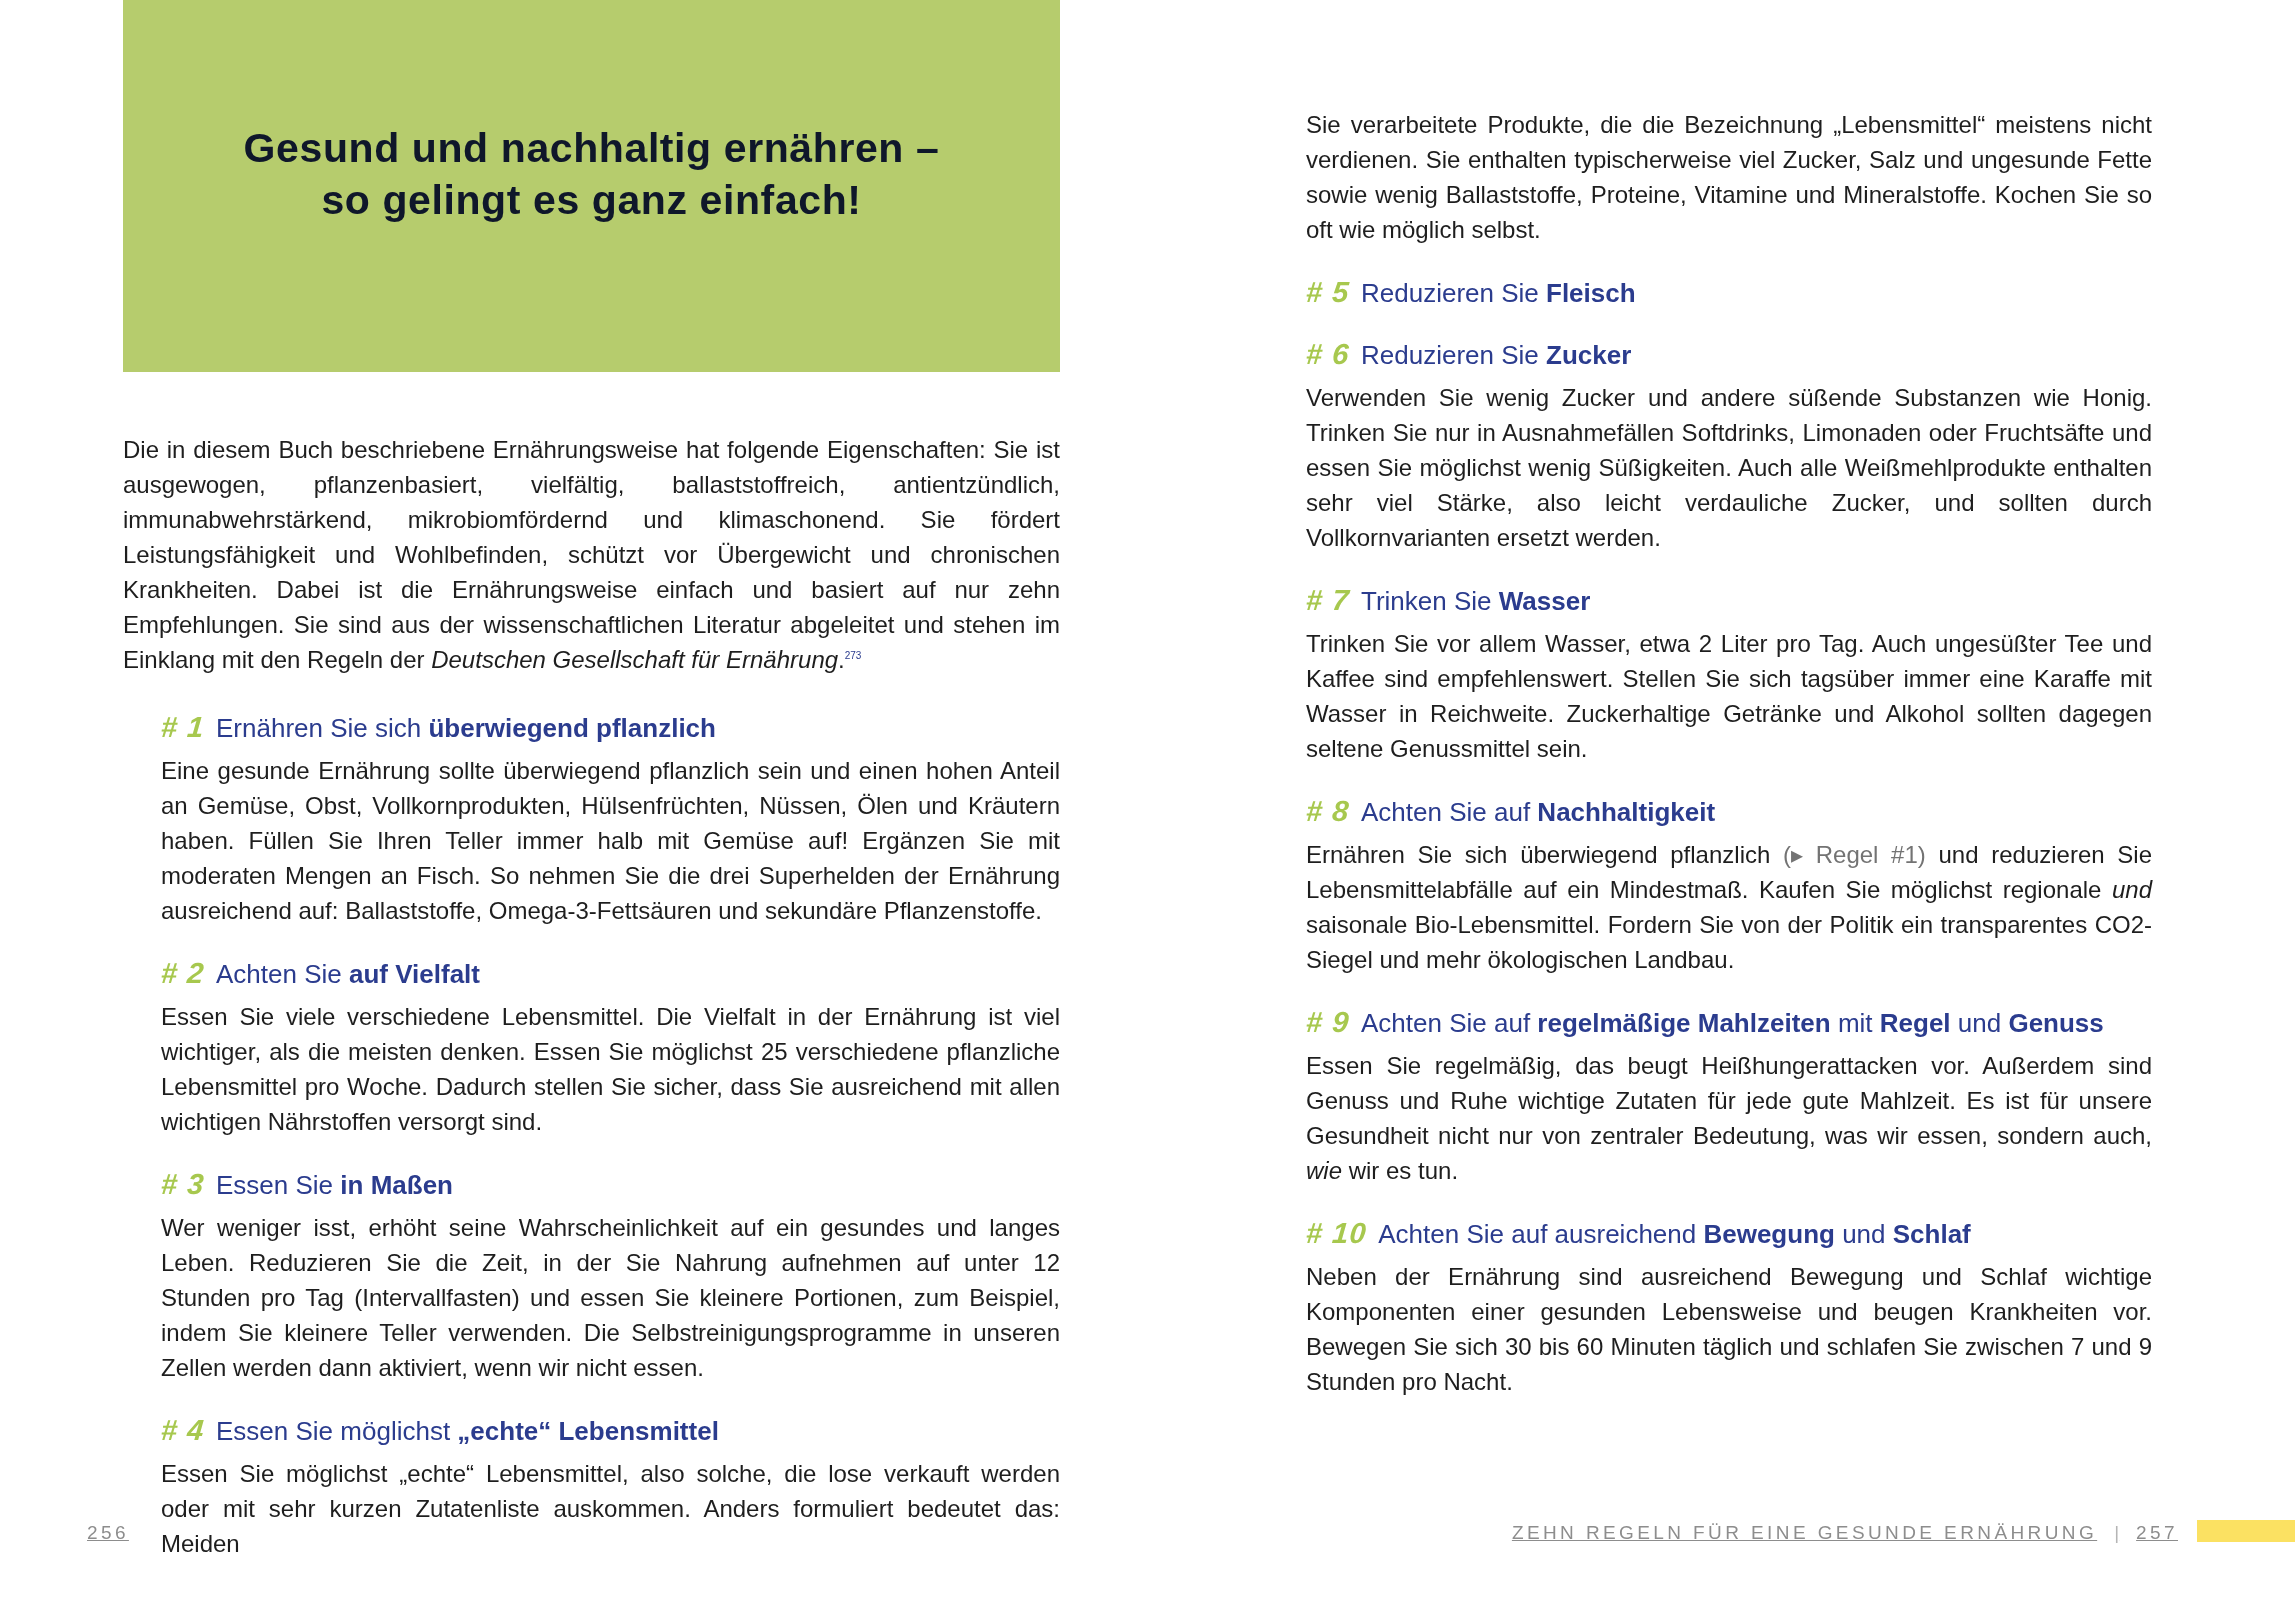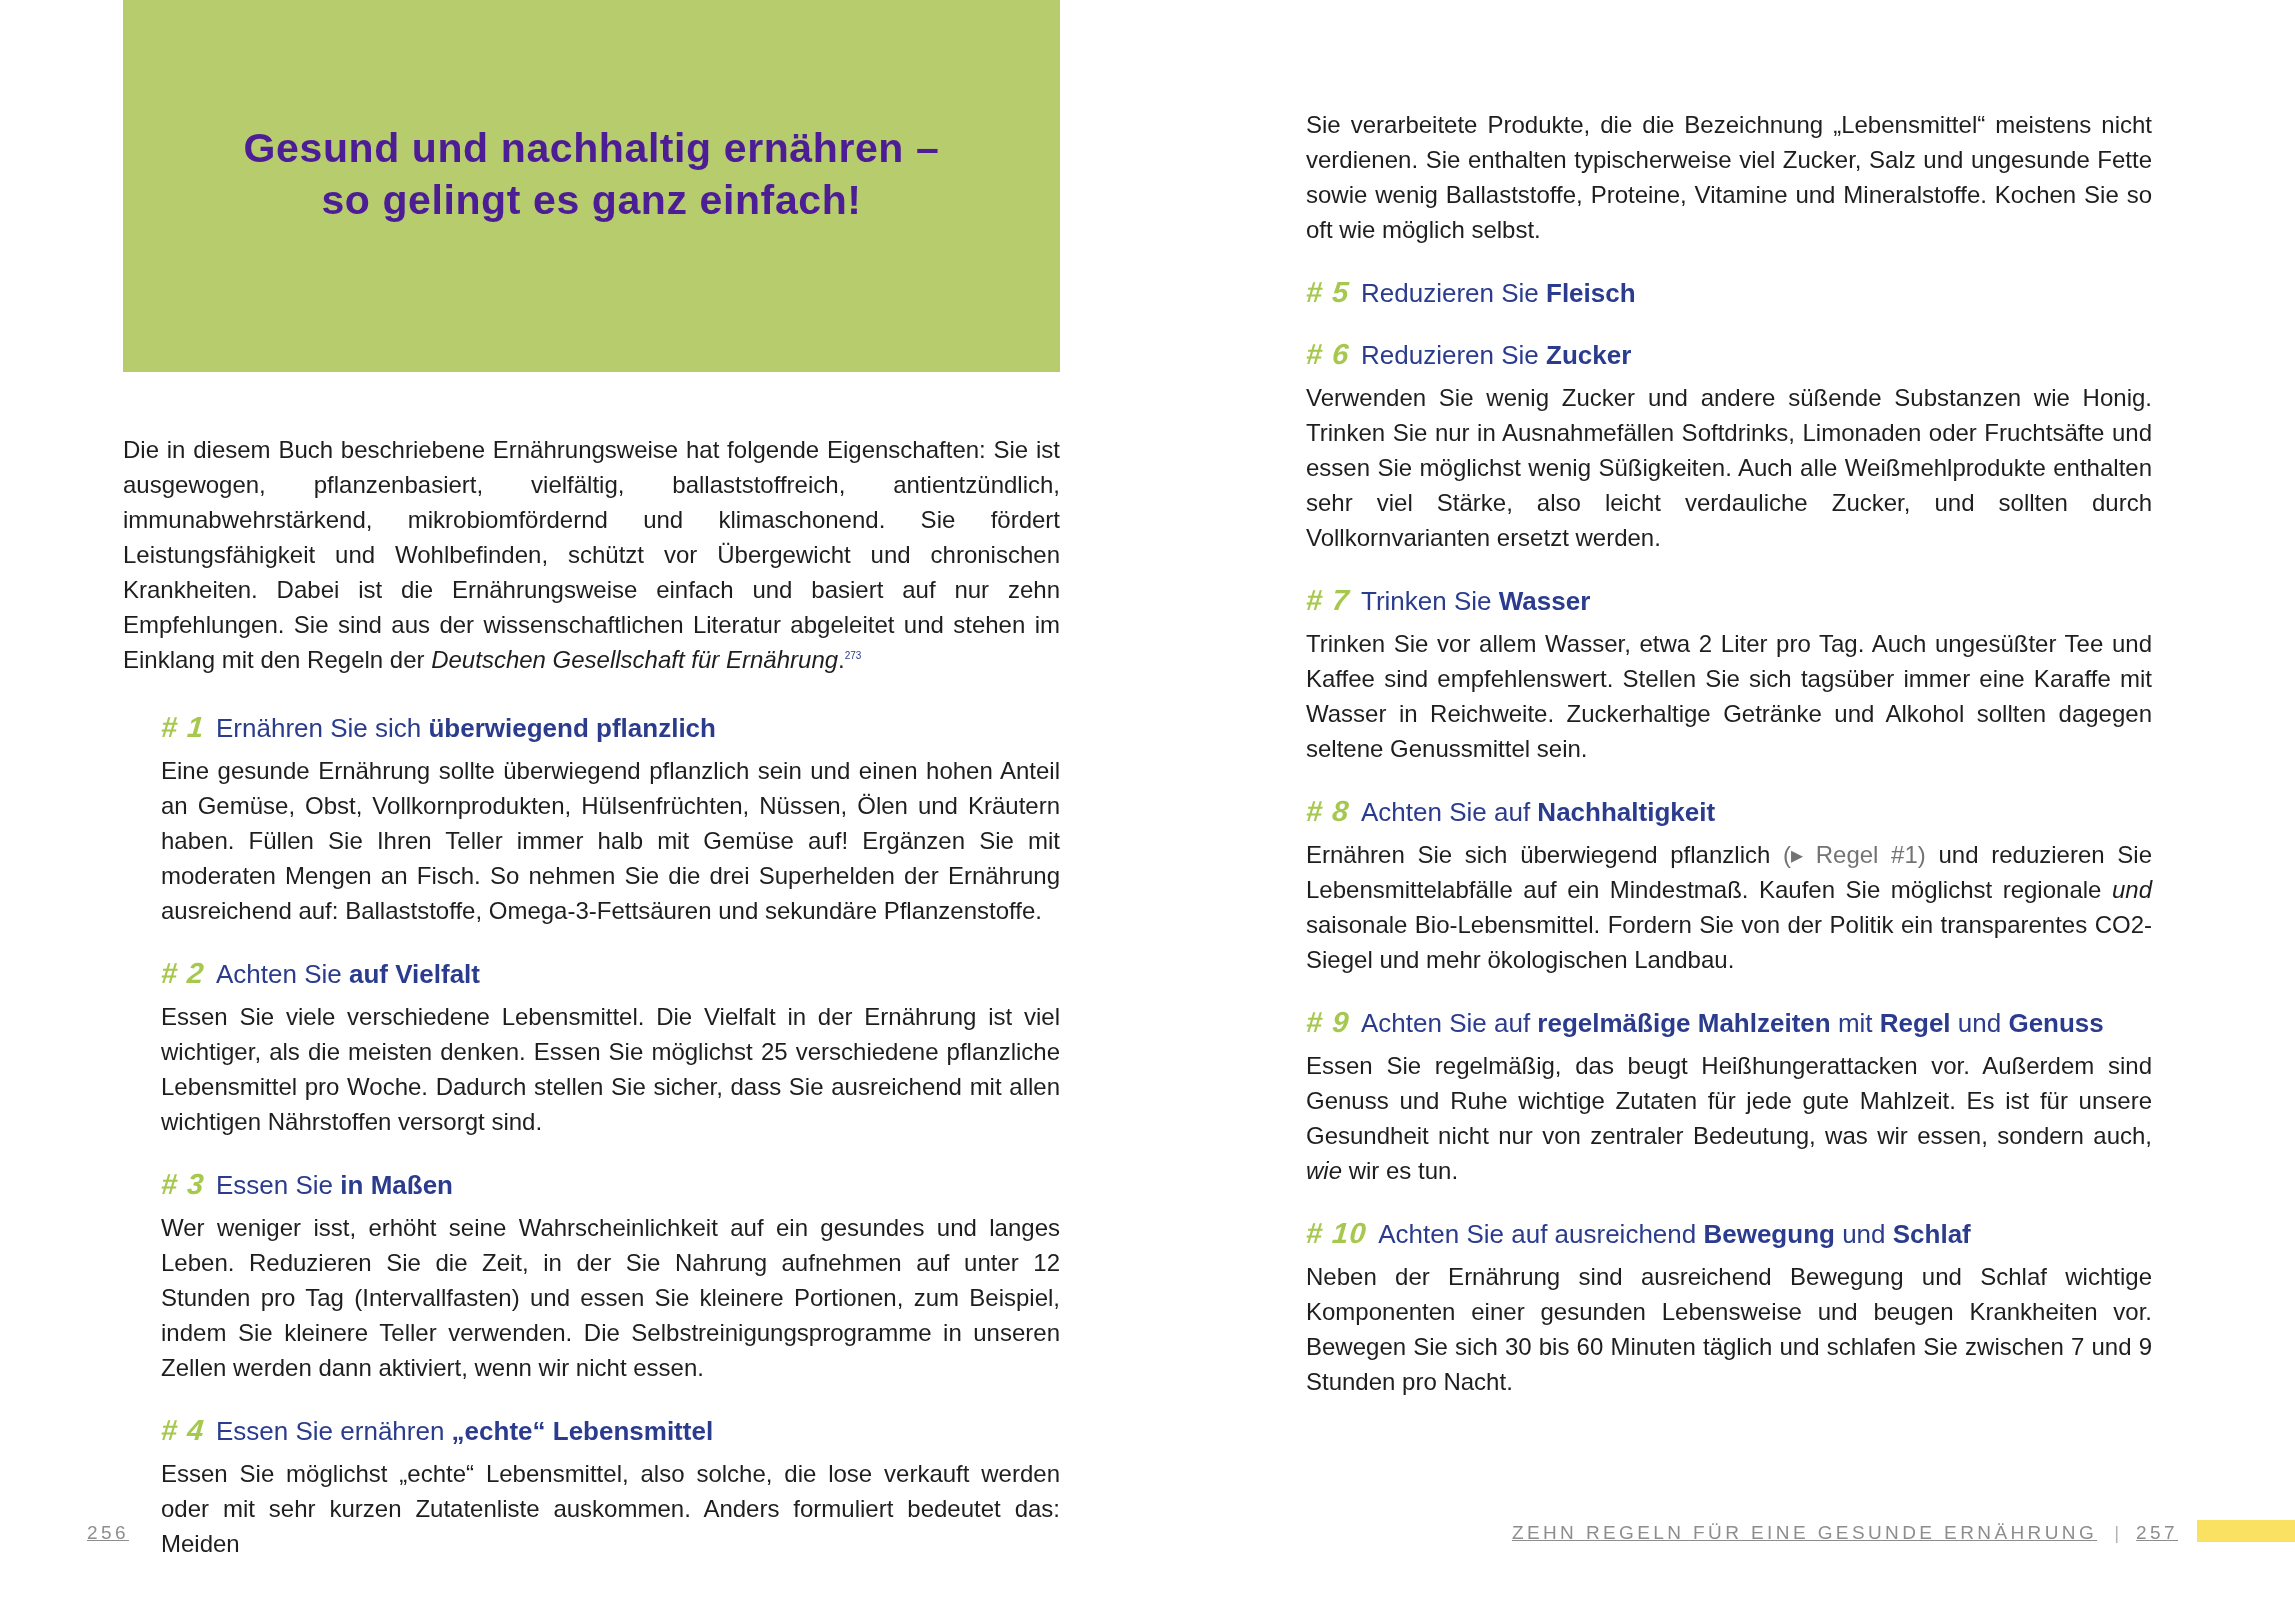--- a/index.html
+++ b/index.html
@@ -12,21 +12,21 @@
   .page-right { left:1306px; width:846px; }
 
   .title-box {
     width:937px; height:372px;
     background:var(--title-box-green, #b6cc6d);
     display:flex; align-items:center; justify-content:center;
   }
   .chapter-title {
     font-family:"Liberation Sans", sans-serif;
     font-weight:bold; font-size:41px; line-height:1.26;
-    color:#4c1d95; text-align:center; letter-spacing:0.6px;
+    color:#0f172a; text-align:center; letter-spacing:0.6px;
     margin-top:-23px;
   }
 
   .body {
     font-family:Liberation Sans, sans-serif;
     font-size:24px; line-height:35px;
     color:var(--body-text, #1e1e1e);
     text-align:justify; margin:0;
   }
   .intro { margin-top:60px; }
@@ -85,21 +85,21 @@
         </section>
         <section class="rule">
           <h3 class="rule-heading"><span class="rule-num"># 2</span><span>Achten Sie </span><span class="seg-bold">auf Vielfalt</span></h3>
           <p class="body rule-body"><span>Essen Sie viele verschiedene Lebensmittel. Die Vielfalt in der Ernährung ist viel wichtiger, als die meisten denken. Essen Sie möglichst 25 verschiedene pflanzliche Lebensmittel pro Woche. Dadurch stellen Sie sicher, dass Sie ausreichend mit allen wichtigen Nährstoffen versorgt sind.</span></p>
         </section>
         <section class="rule">
           <h3 class="rule-heading"><span class="rule-num"># 3</span><span>Essen Sie </span><span class="seg-bold">in Maßen</span></h3>
           <p class="body rule-body"><span>Wer weniger isst, erhöht seine Wahrscheinlichkeit auf ein gesundes und langes Leben. Reduzieren Sie die Zeit, in der Sie Nahrung aufnehmen auf unter 12 Stunden pro Tag (Intervallfasten) und essen Sie kleinere Portionen, zum Beispiel, indem Sie kleinere Teller verwenden. Die Selbstreinigungsprogramme in unseren Zellen werden dann aktiviert, wenn wir nicht essen.</span></p>
         </section>
         <section class="rule">
-          <h3 class="rule-heading"><span class="rule-num"># 4</span><span>Essen Sie ernähren </span><span class="seg-bold">„echte“ Lebensmittel</span></h3>
+          <h3 class="rule-heading"><span class="rule-num"># 4</span><span>Essen Sie möglichst </span><span class="seg-bold">„echte“ Lebensmittel</span></h3>
           <p class="body rule-body"><span>Essen Sie möglichst „echte“ Lebensmittel, also solche, die lose verkauft werden oder mit sehr kurzen Zutatenliste auskommen. Anders formuliert bedeutet das: Meiden</span></p>
         </section>
       </div>
     <div class="folio folio-left">256</div>
   </div>
 
   <div class="page page-right">
     <p class="body continuation"><span>Sie verarbeitete Produkte, die die Bezeichnung „Lebensmittel“ meistens nicht verdienen. Sie enthalten typischerweise viel Zucker, Salz und ungesunde Fette sowie wenig Ballaststoffe, Proteine, Vitamine und Mineralstoffe. Kochen Sie so oft wie möglich selbst.</span></p>
     <div class="rules rules-right">
         <section class="rule">

